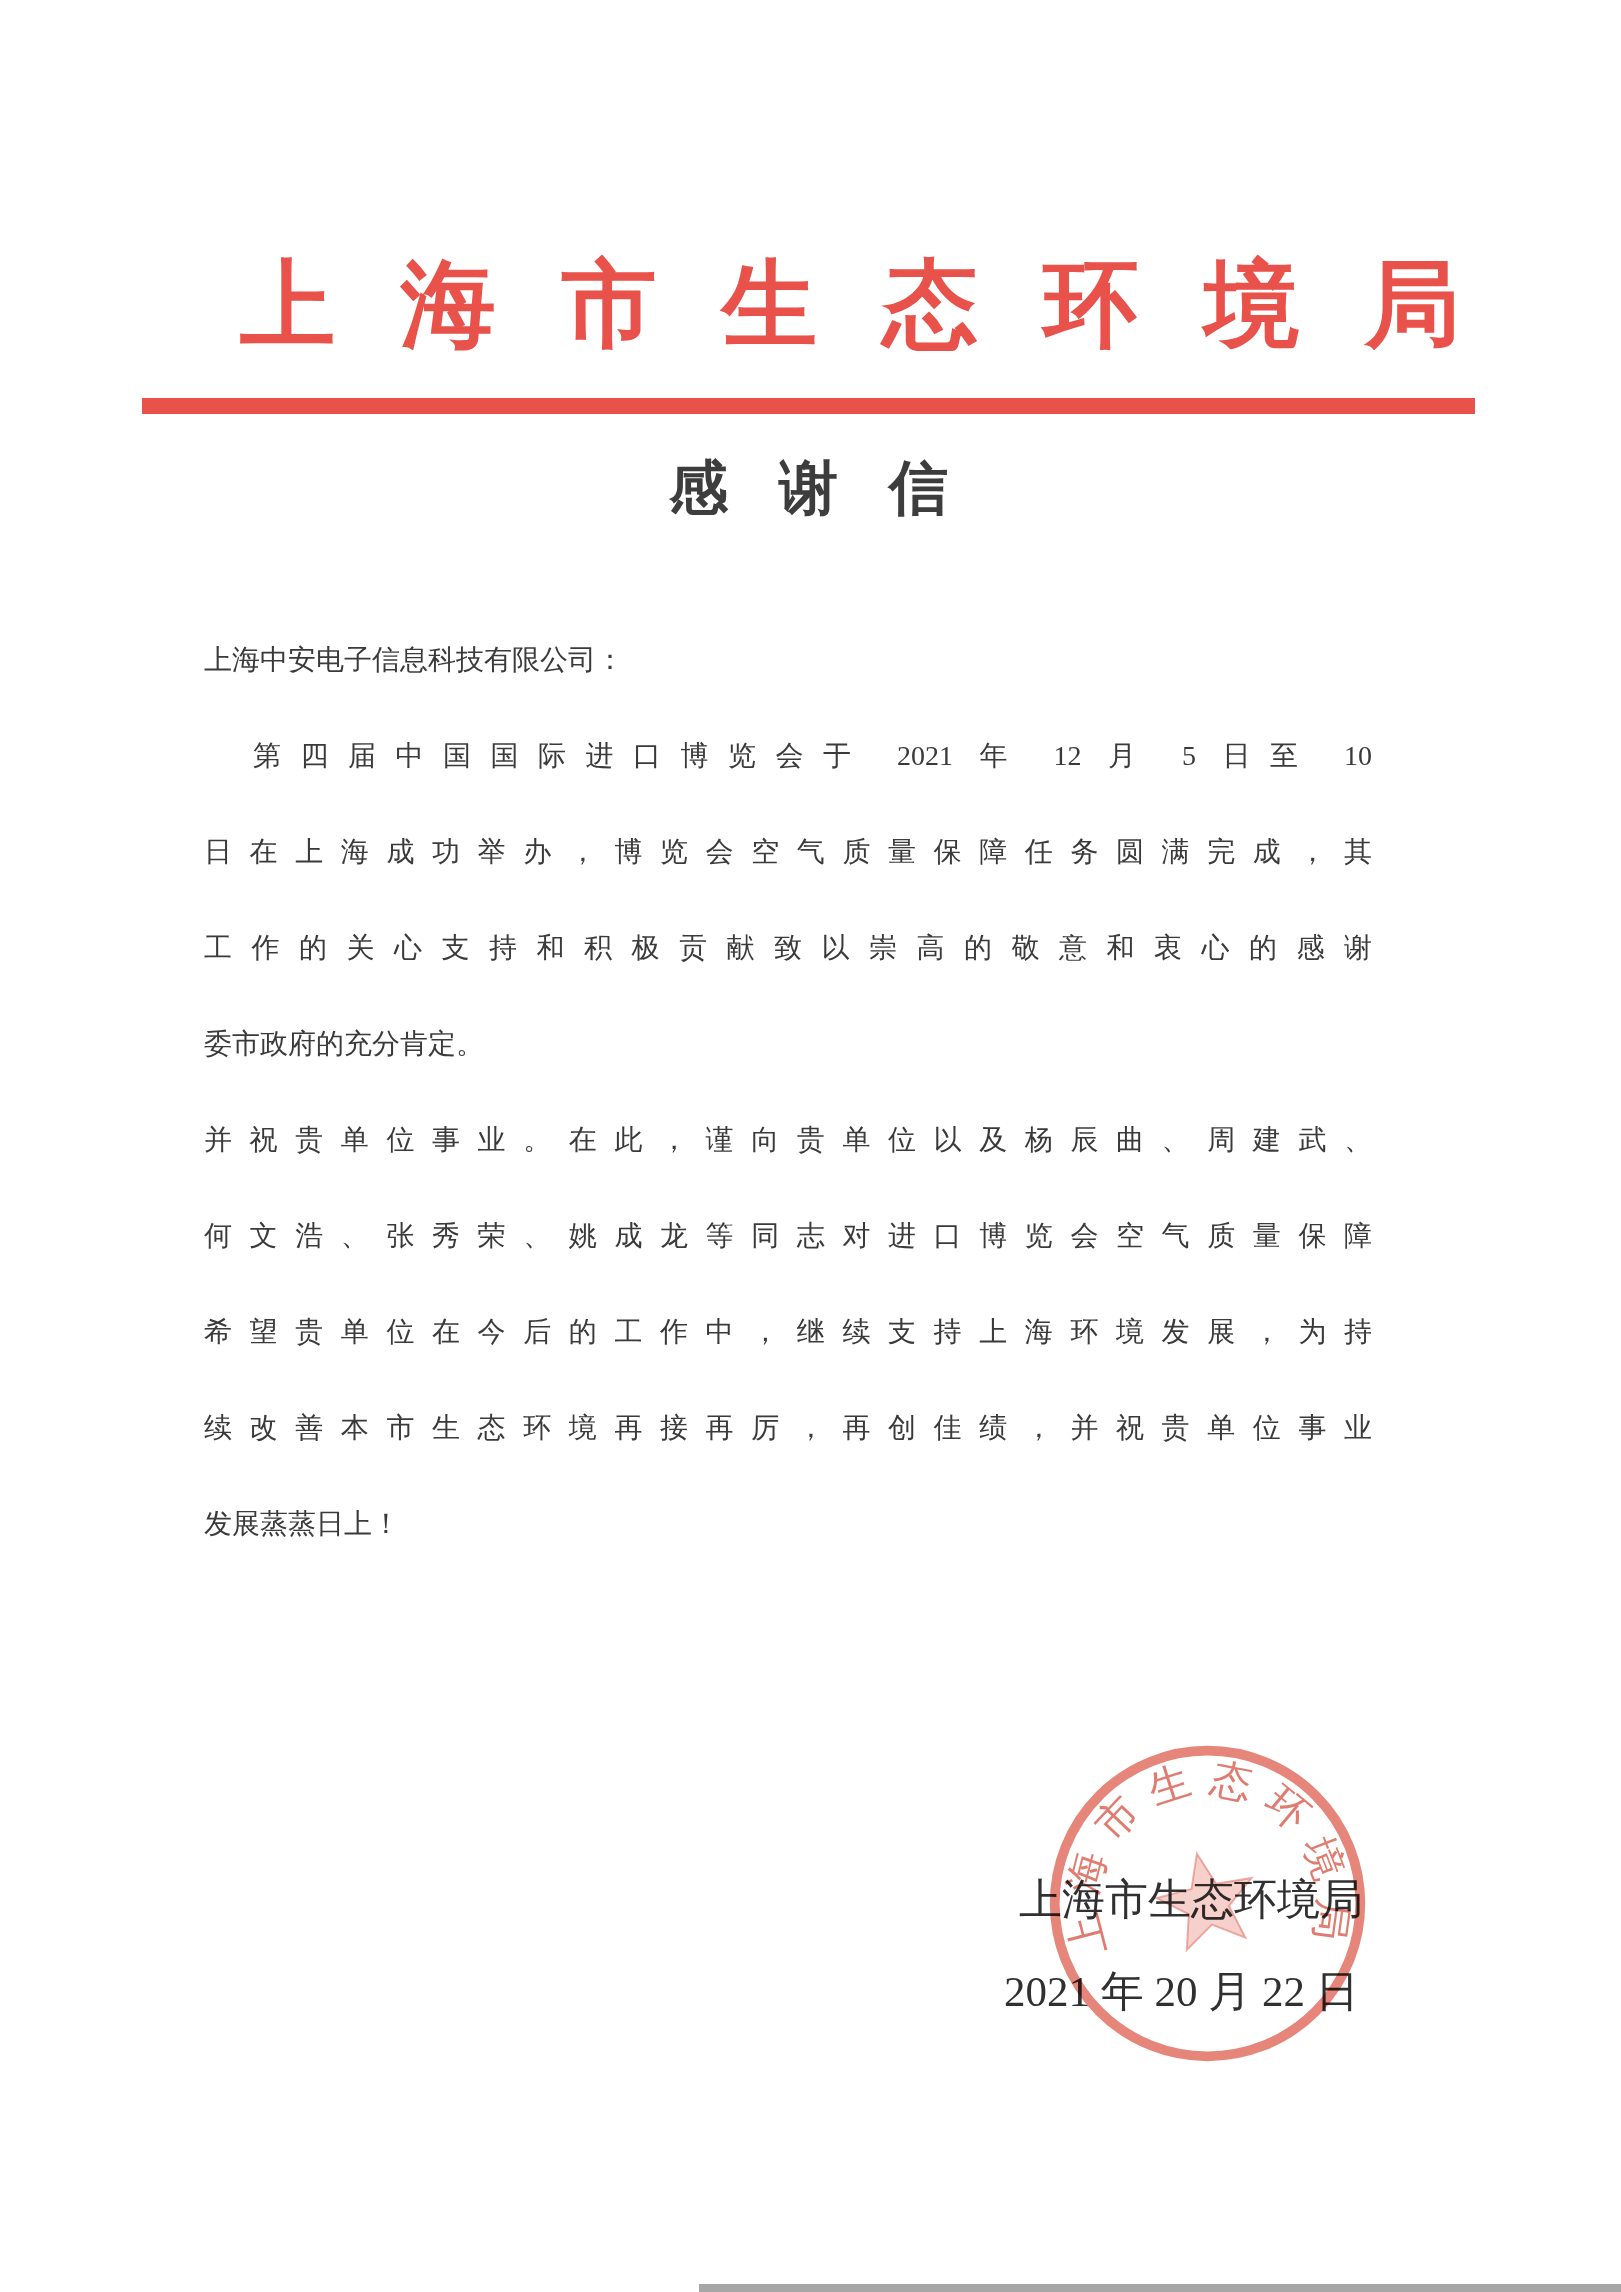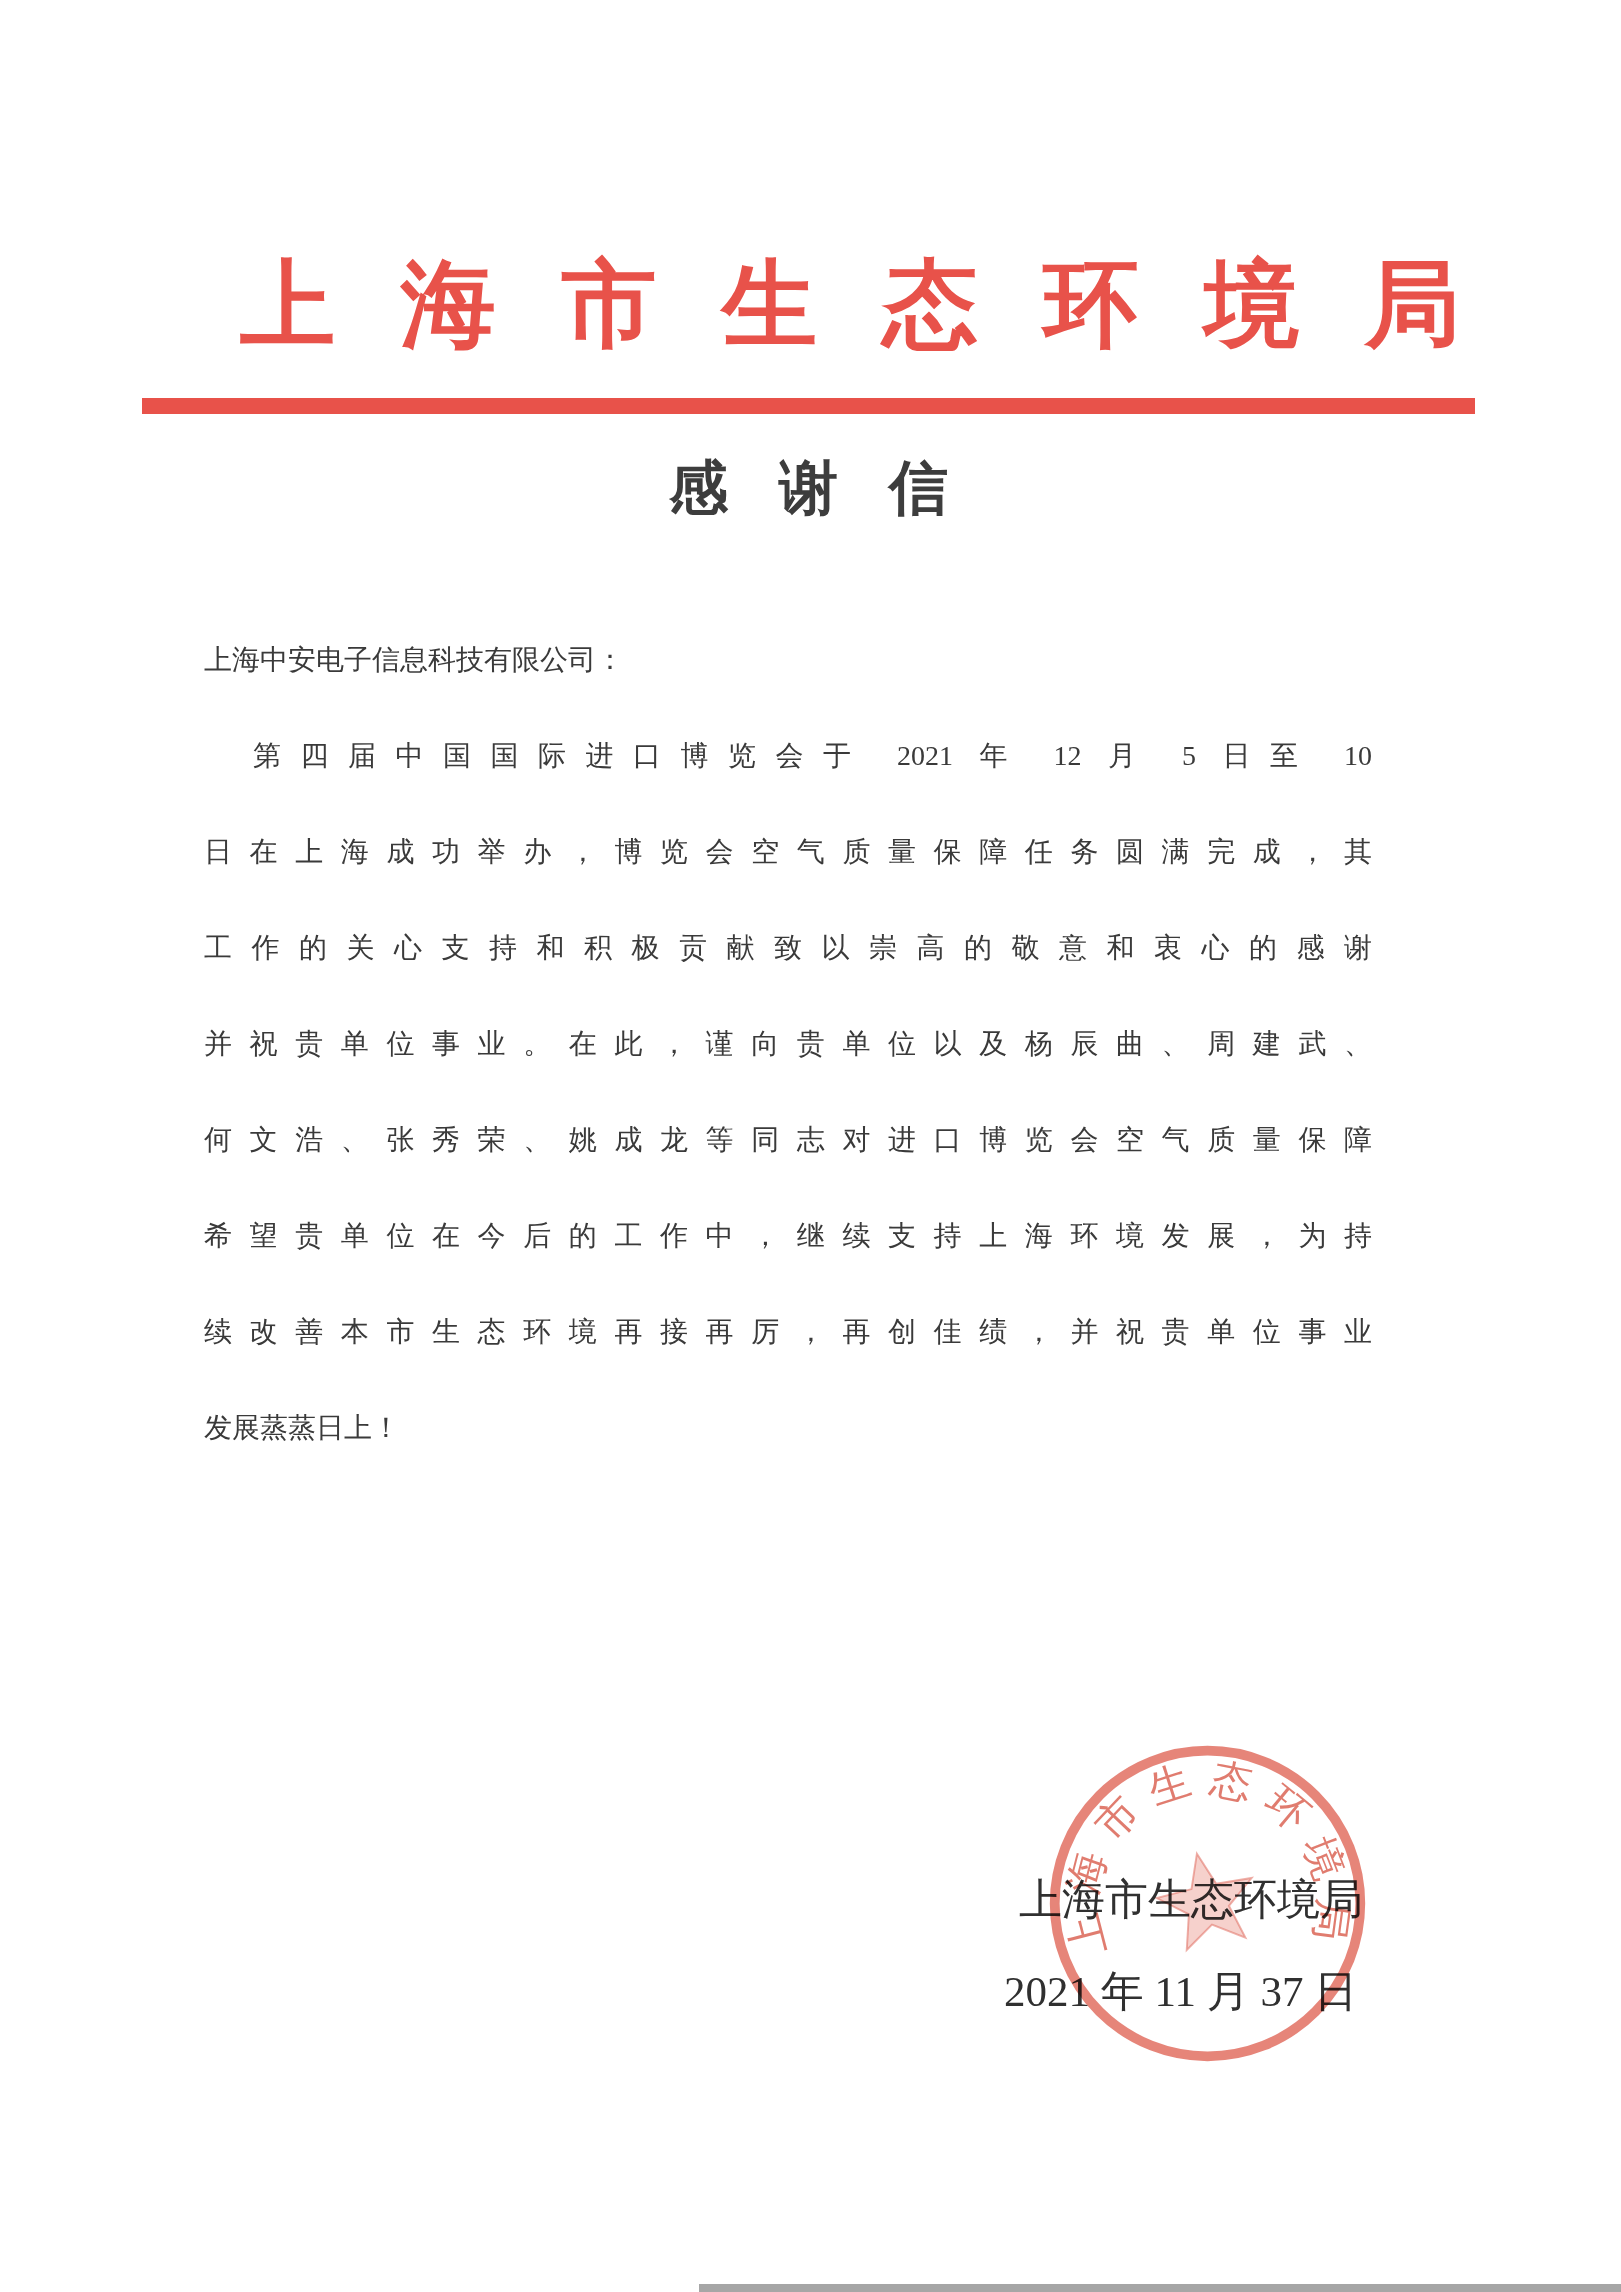--- a/index.html
+++ b/index.html
@@ -67,29 +67,30 @@
     <span>感</span>
     <span>谢</span>
     <span>信</span>
   </div>
 
 <div class="body-text">
     <div class="line salutation">上海中安电子信息科技有限公司：</div>
     <div class="line indent">第四届中国国际进口博览会于 2021 年 12 月 5 日至 10</div>
     <div class="line">日在上海成功举办，博览会空气质量保障任务圆满完成，其</div>
     <div class="line">工作的关心支持和积极贡献致以崇高的敬意和衷心的感谢</div>
+    <div class="line last">委市政府的充分肯定。</div>
     <div class="line">并祝贵单位事业。在此，谨向贵单位以及杨辰曲、周建武、</div>
     <div class="line">何文浩、张秀荣、姚成龙等同志对进口博览会空气质量保障</div>
     <div class="line">希望贵单位在今后的工作中，继续支持上海环境发展，为持</div>
     <div class="line">续改善本市生态环境再接再厉，再创佳绩，并祝贵单位事业</div>
     <div class="line last">发展蒸蒸日上！</div>
   </div>
 
 <div class="signature">上海市生态环境局</div>
-<div class="date">2021 年 11 月 37 日</div>
+<div class="date">2021 年 20 月 22 日</div>
 
 <div class="seal">
   <svg width="333" height="333" viewBox="0 0 340 340">
     <circle cx="170" cy="170" r="156" fill="none" stroke="#dd5a4b" stroke-width="10" stroke-opacity="0.85"></circle>
     <path id="sealArc" d="M 67.6 217.8 A 113 113 0 1 1 272.4 217.8" fill="none"></path>
     <text font-size="42" fill="#d85a49" fill-opacity="0.9" font-family="Liberation Serif, DejaVu Serif, serif">
       <textPath href="#sealArc" startOffset="0" textLength="440" lengthAdjust="spacing">上海市生态环境局</textPath>
     </text>
     <polygon points="170,118 182.9,152.2 219.5,153.9 190.9,176.8 200.6,212.1 170,192 139.4,212.1 149.1,176.8 120.5,153.9 157.1,152.2" fill="#dd5a4b" fill-opacity="0.32" stroke="#dd5a4b" stroke-opacity="0.55" stroke-width="2" transform="rotate(-12 170 170)"></polygon>
   </svg>

